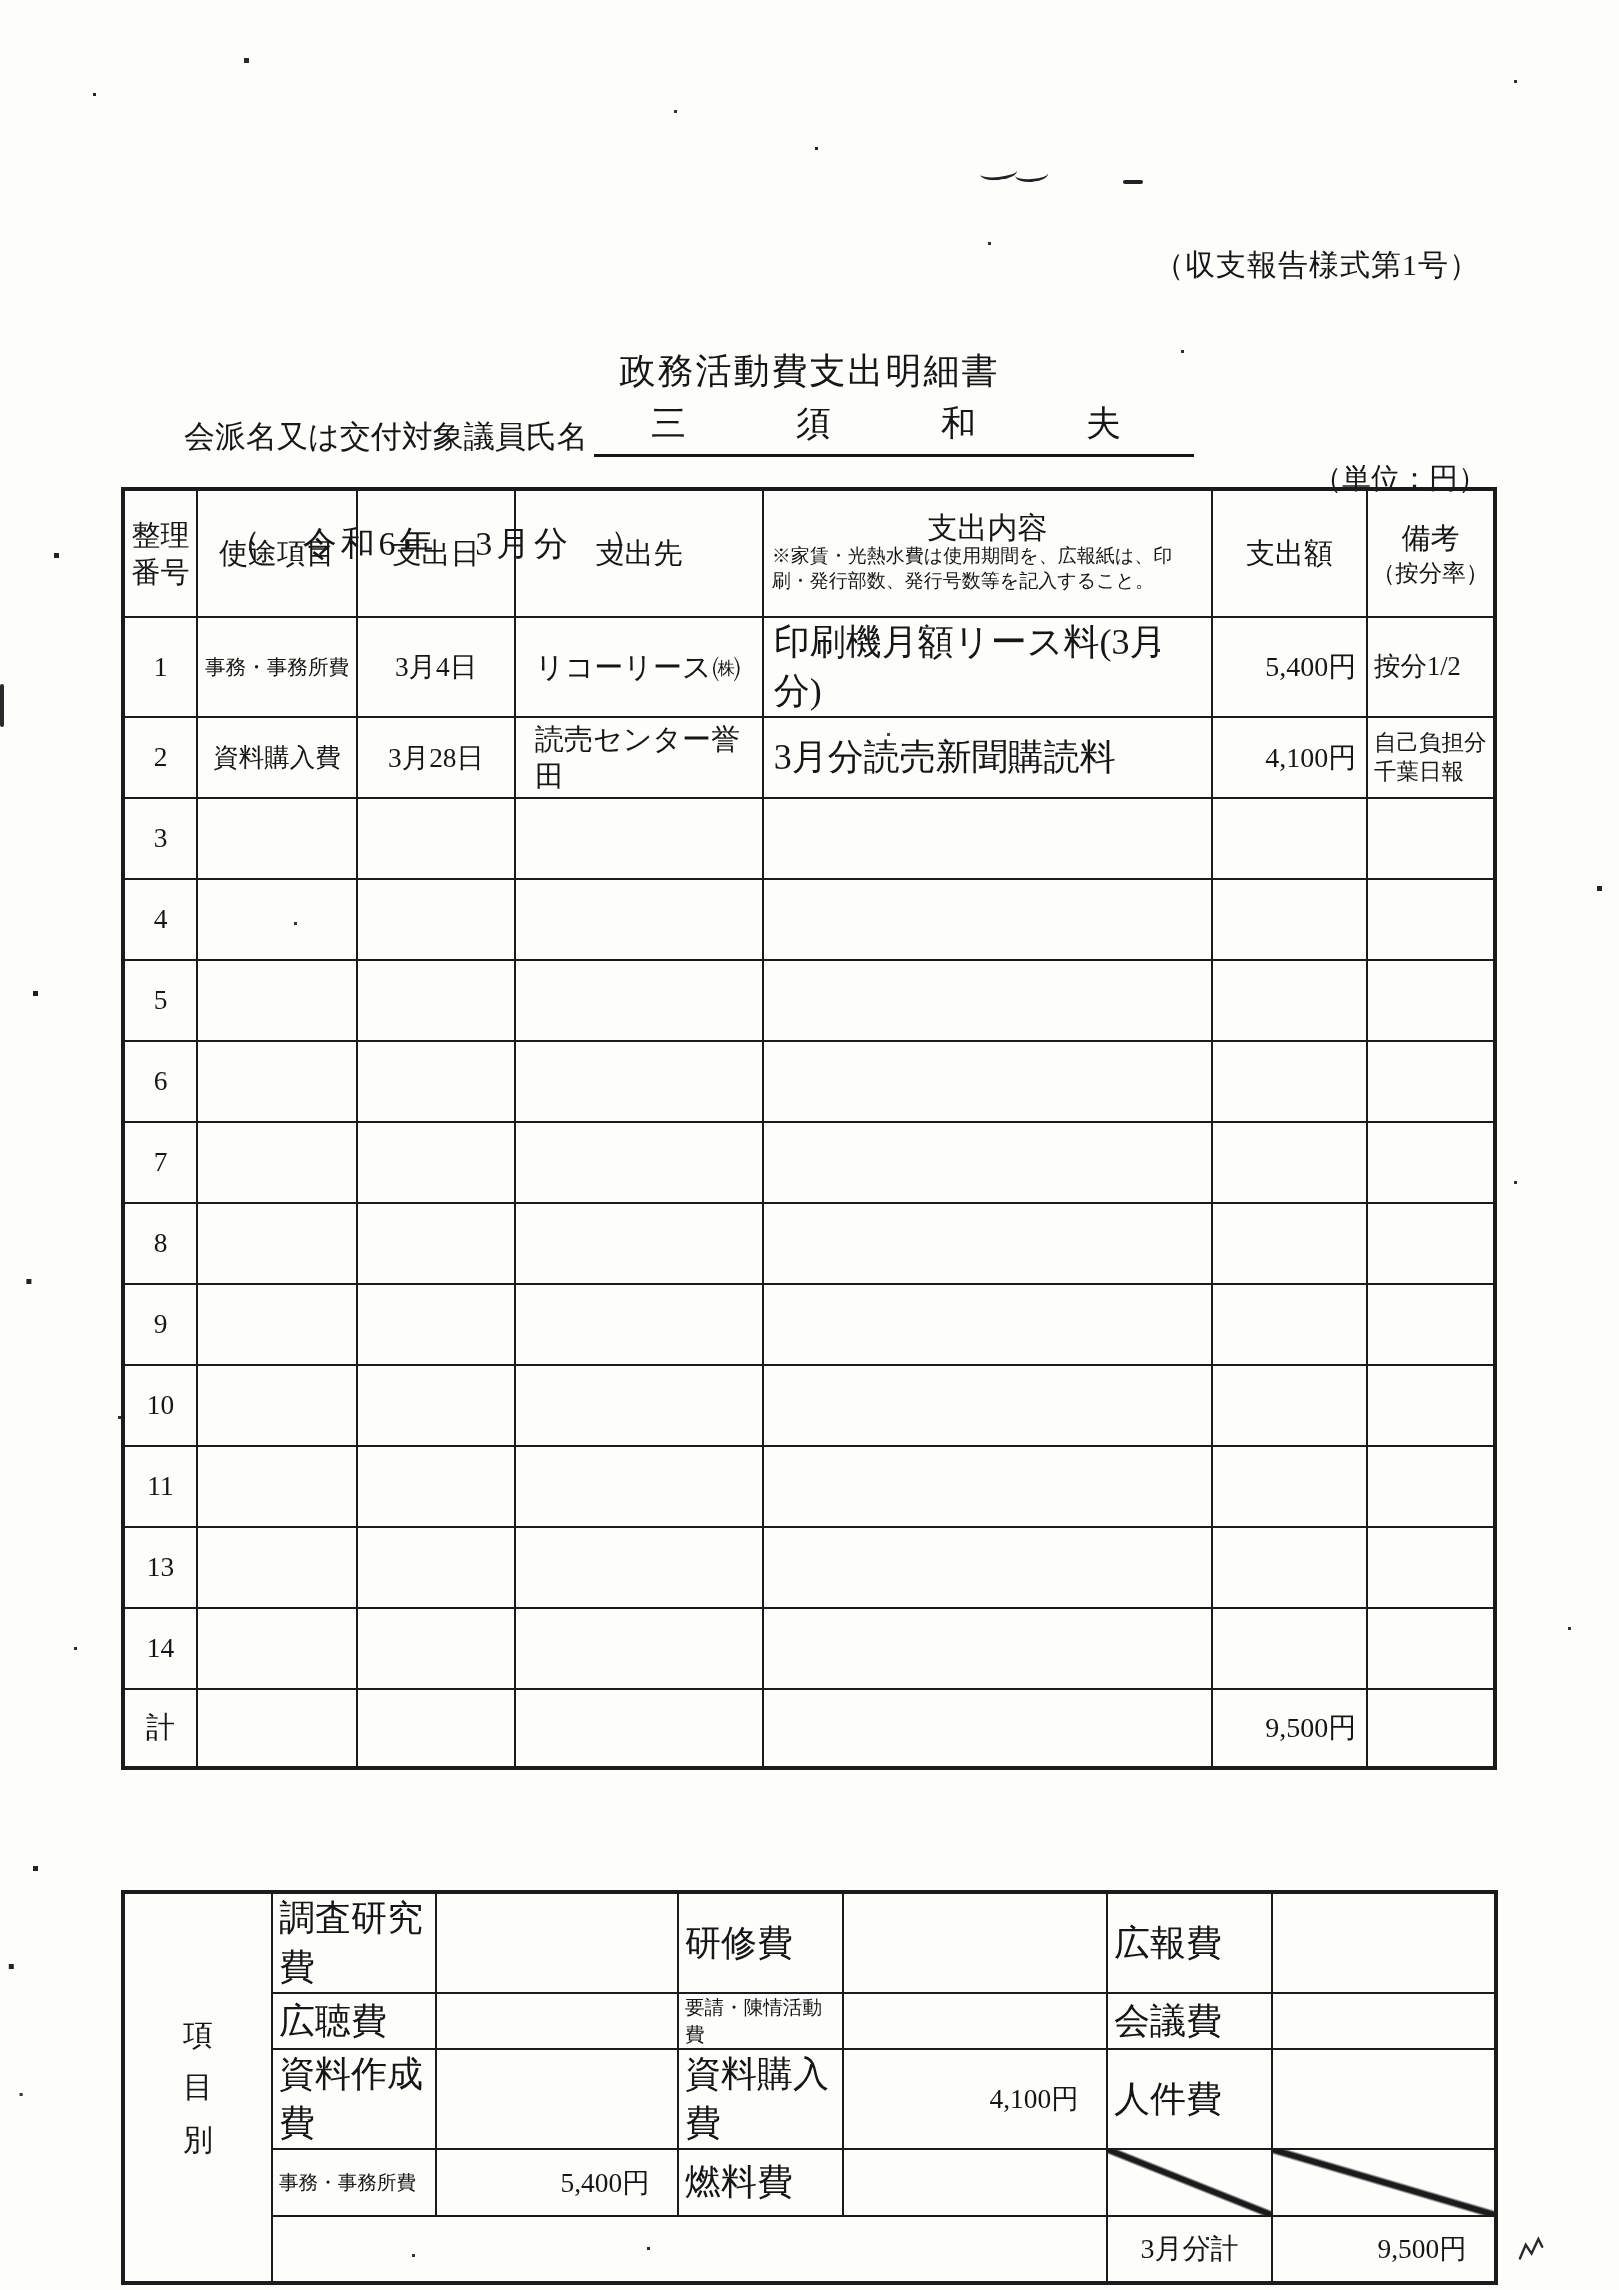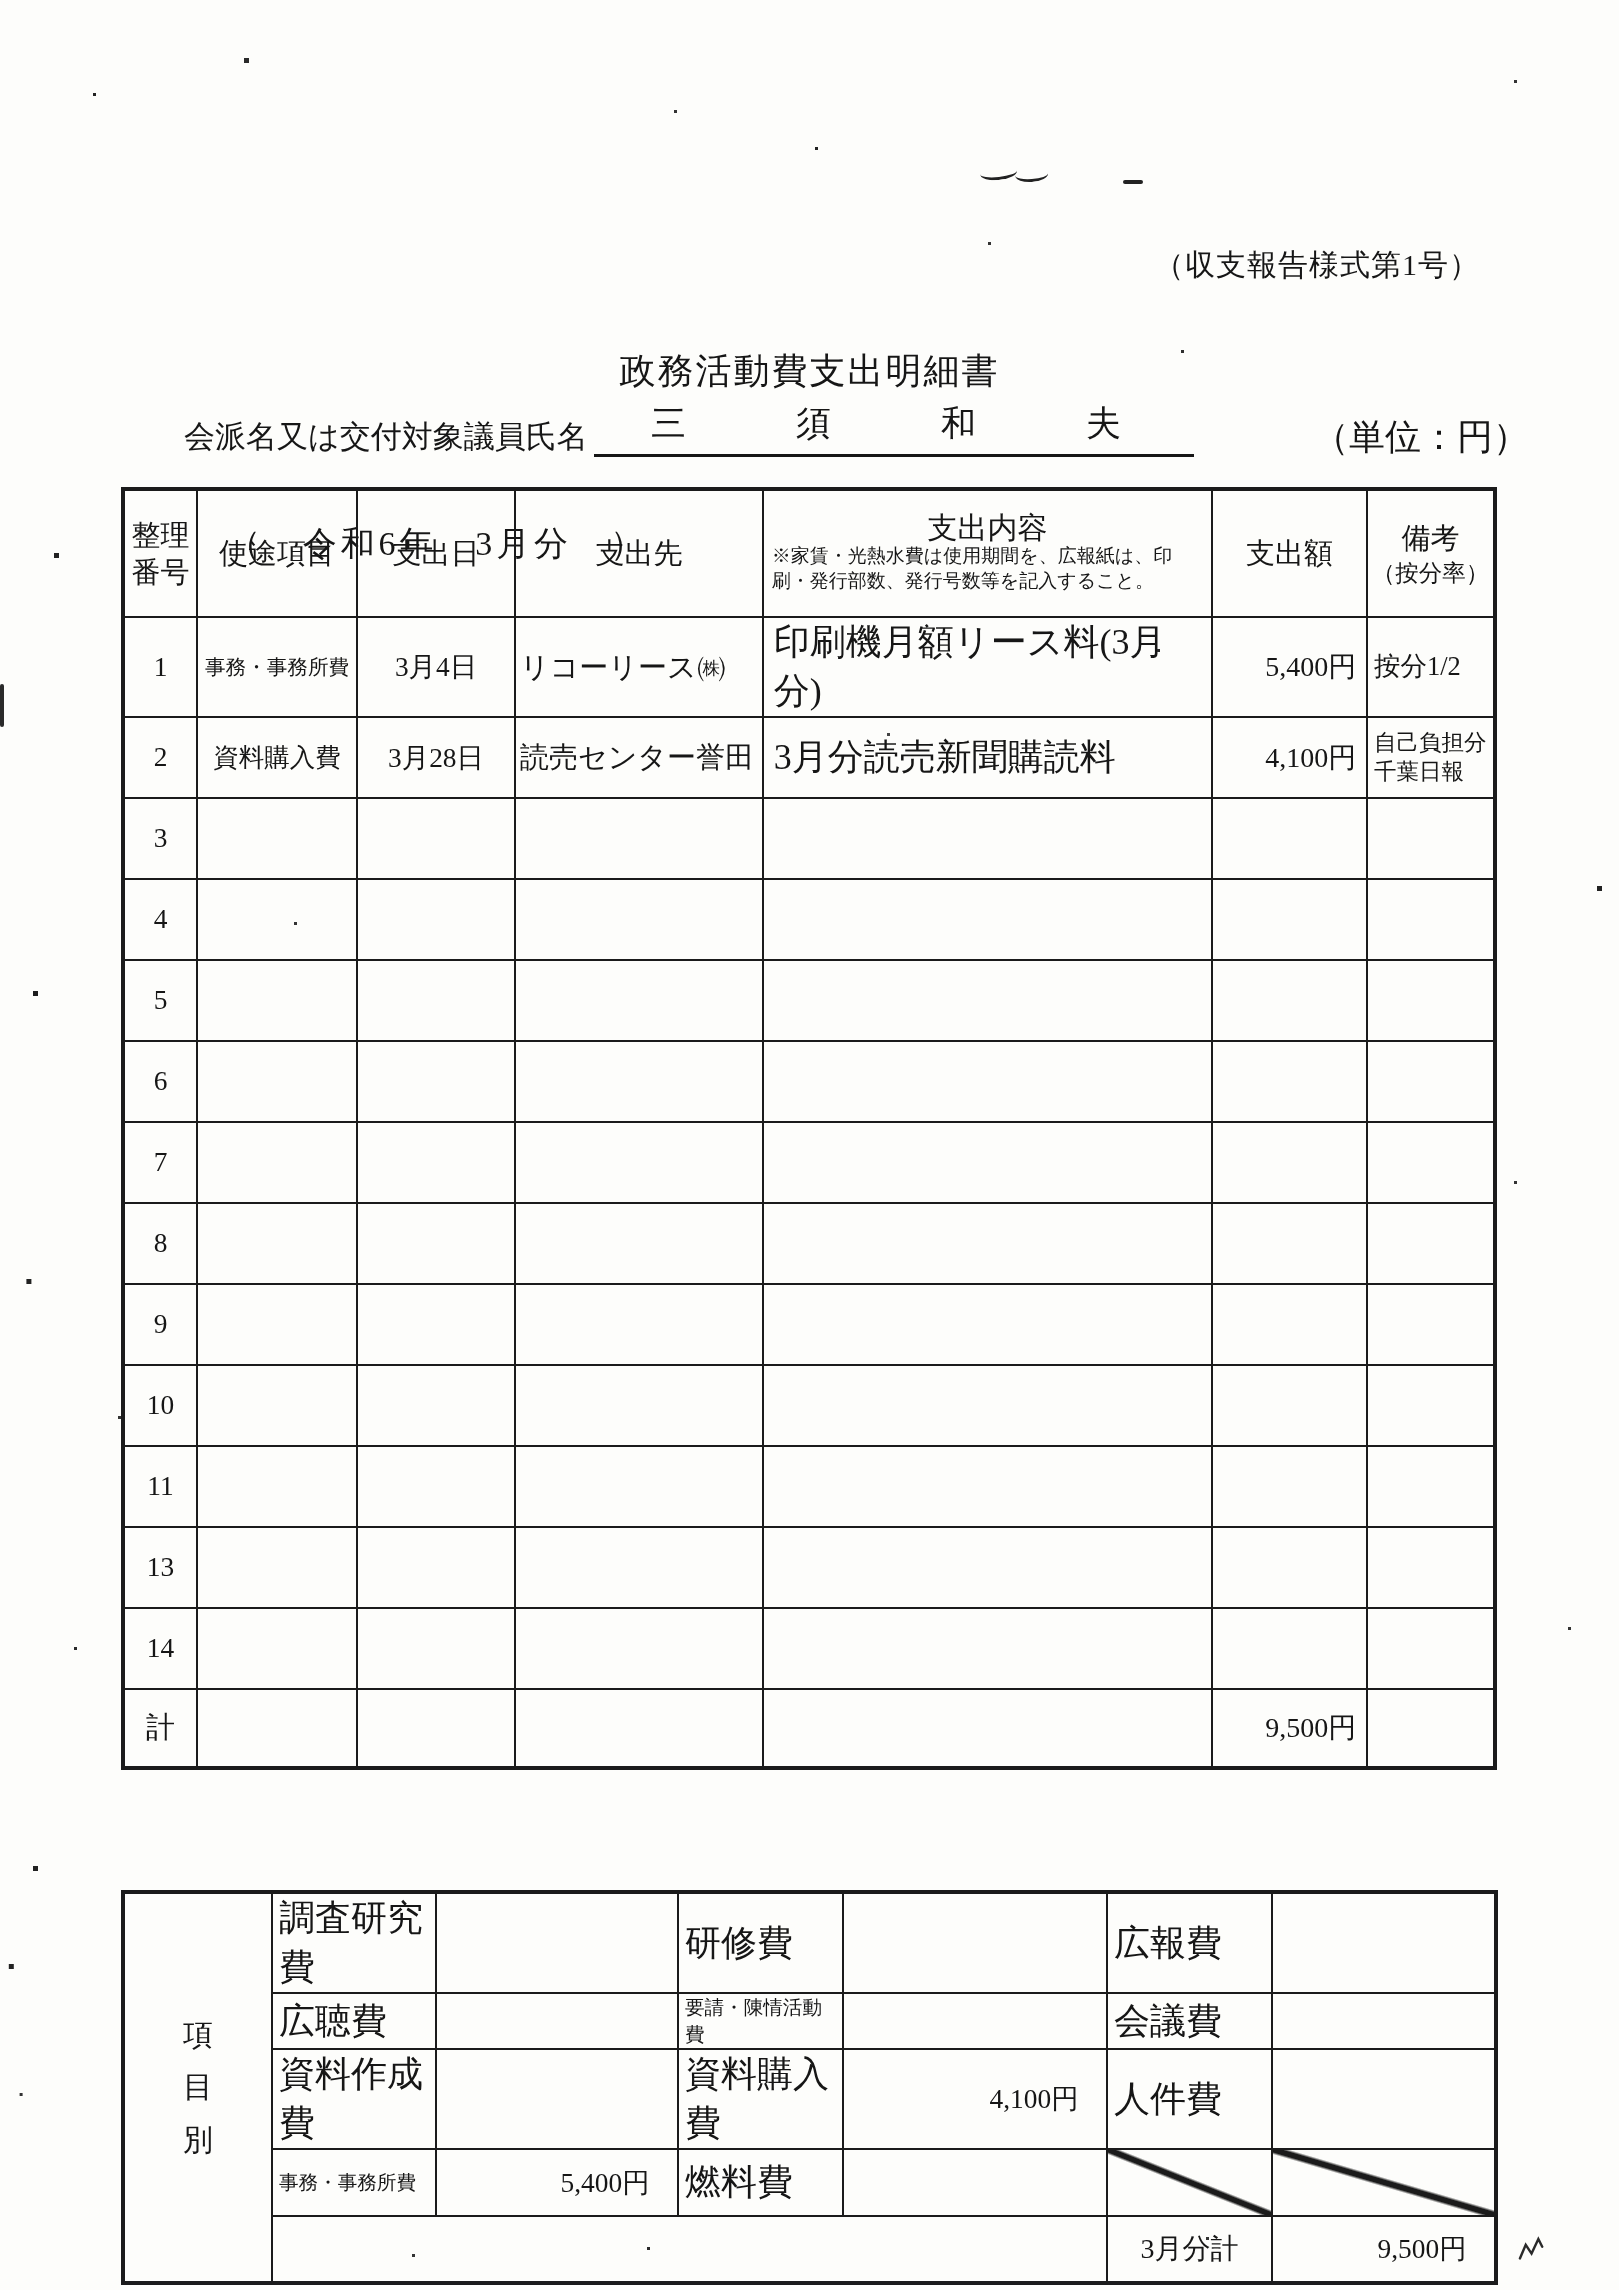--- a/index.html
+++ b/index.html
@@ -13,39 +13,39 @@
   .form-number{top:245px;right:139px;font-size:30px;letter-spacing:1px;}
   .doc-title{top:347px;left:50%;transform:translateX(-50%);font-size:36px;font-weight:normal;letter-spacing:2px;margin:0;white-space:nowrap;}
   .name-label{left:184px;top:416px;font-size:31px;white-space:nowrap;}
   .name-underline{
     left:594px;top:400px;width:600px;height:57px;
     border-bottom:3.9px solid #161616;
     font-size:35px;letter-spacing:110px;padding-left:57px;box-sizing:border-box;
     white-space:nowrap;overflow:hidden;
   }
   .period{left:227px;top:521px;font-size:34px;letter-spacing:3.9px;white-space:nowrap;}
-  .unit-note{left:1313px;top:413px;font-size:36px;white-space:nowrap;}
+  .unit-note{left:1313px;top:459px;font-size:29px;white-space:nowrap;}
 
   
   table{border-collapse:collapse;table-layout:fixed;}
   .main-table{left:121px;top:487px;width:1372px;border:4.9px solid #1b1b1b;}
   .main-table th,.main-table td{border:2.9px solid #1b1b1b;overflow:hidden;padding:0;}
   .main-table thead tr{height:128px;}
   .main-table tbody tr{height:81px;}
   .main-table tr.total-row{height:79px;}
   .main-table th{font-weight:normal;font-size:29px;text-align:center;vertical-align:middle;}
   .hdr-stack{width:61px;margin:16px auto;word-break:break-all;line-height:1.25;}
   .hdr-desc-title{font-size:30px;text-align:center;line-height:1.1;margin-top:2px;}
   .hdr-desc-note{font-size:19px;text-align:left;line-height:1.3;padding:0 5.9px 3.9px 7.8px;}
   .hdr-sub{font-size:23.5px;line-height:1.2;}
   td.no{text-align:center;font-size:27.4px;}
   td.cat{text-align:center;font-size:25.5px;}
   td.cat.xs{font-size:20.6px;}
   td.date{text-align:center;font-size:27.4px;}
-  td.payee{text-align:left;font-size:29px;padding:0 4px;line-height:1.25;}
+  td.payee{text-align:left;font-size:29px;padding:0 19px;line-height:1.25;}
   td.desc{text-align:left;font-size:36px;padding:0 9.8px;}
   td.amt{text-align:right;font-size:28px;padding:0 9.8px 0 0;}
   td.rem{text-align:left;font-size:26.5px;padding:0 5.9px;line-height:1.25;}
   td.rem.xs{font-size:22.5px;}
   td.total-label{font-size:29px;}
 
   
   .summary-table{left:121px;top:1890px;width:1372px;border:4.9px solid #1b1b1b;}
   .summary-table td{border:2.9px solid #1b1b1b;overflow:hidden;padding:0;vertical-align:middle;}
   .summary-table tr.r1{height:53px;}

